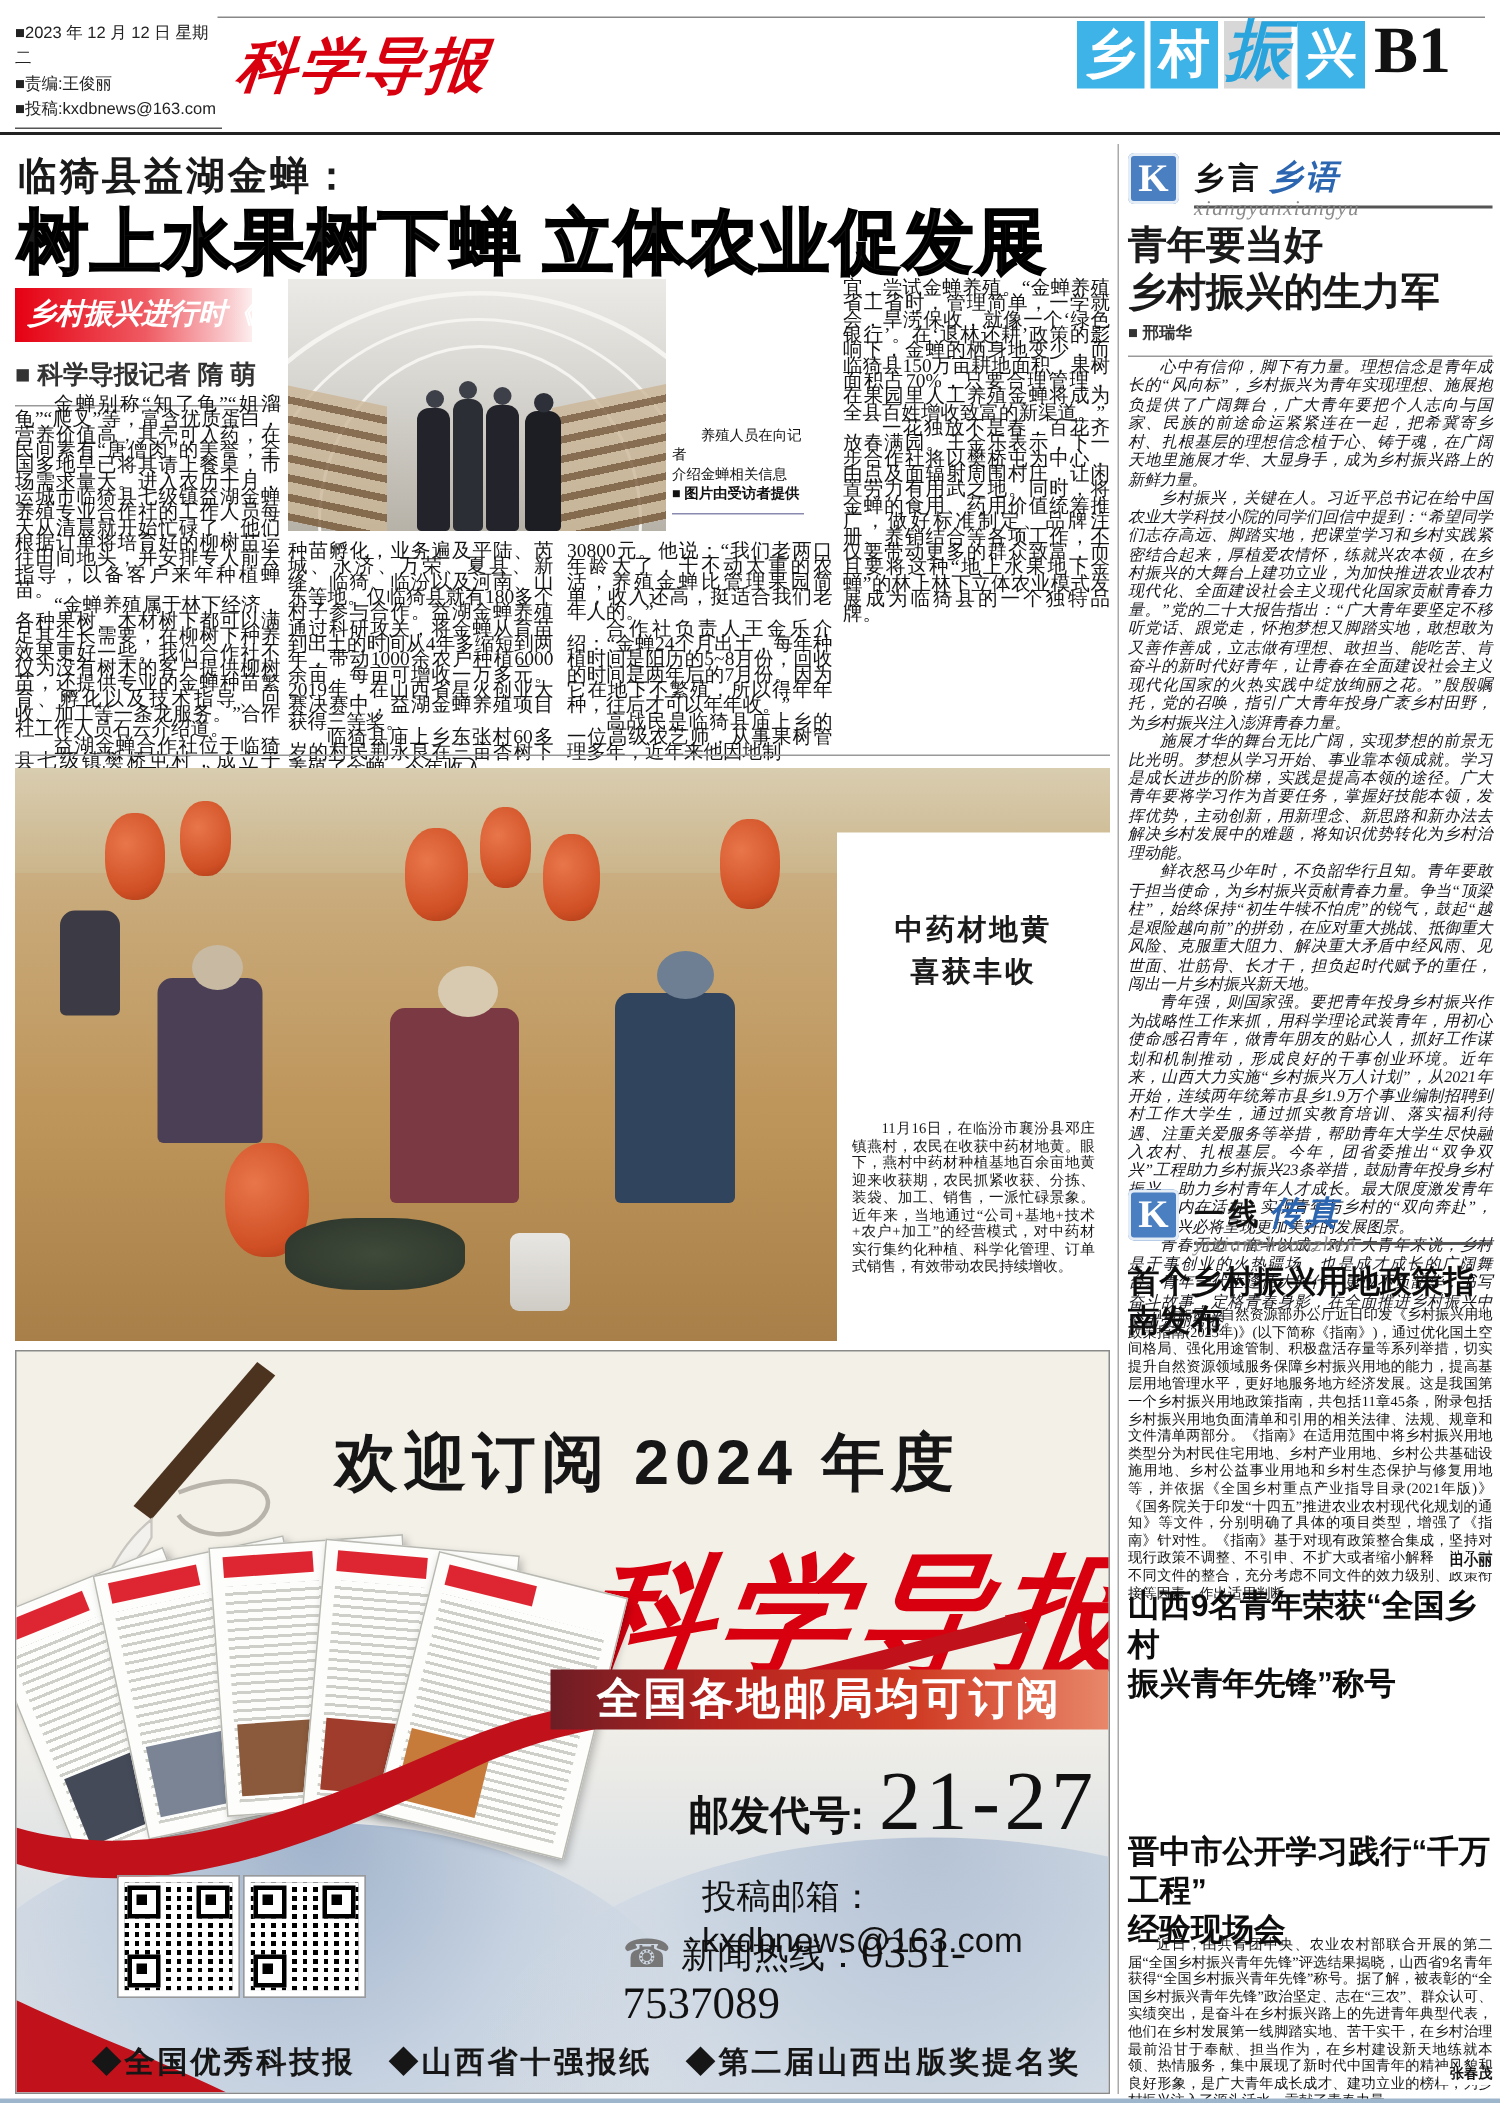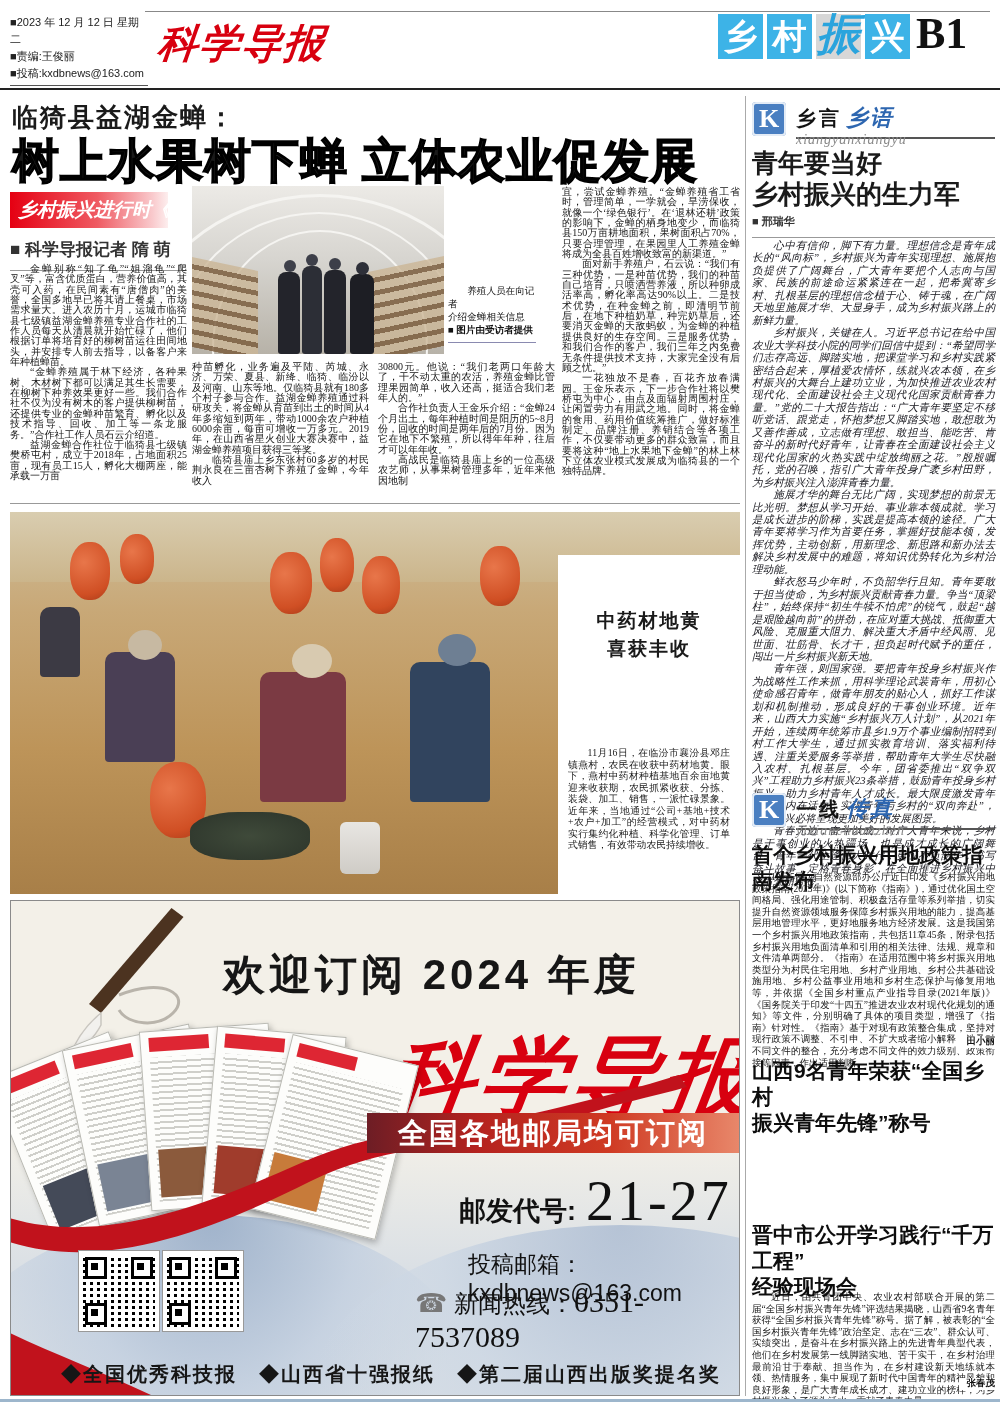--- a/index.html
+++ b/index.html
@@ -17,21 +17,21 @@
   .pageno{font-size:44px;font-weight:bold;font-family:"Liberation Serif",serif;color:#111;}
   
   .kicker{font-size:26px;font-weight:bold;letter-spacing:2px;font-family:"Liberation Sans",sans-serif;}
   .headline{font-size:47px;font-weight:900;letter-spacing:1px;font-family:"Liberation Sans",sans-serif;
             -webkit-text-stroke:1.4px #000;white-space:nowrap;}
   .redtag{background:linear-gradient(90deg,#e50012 0%,#ef5a62 55%,#f9c9cc 90%,#fdeeee 100%);
           color:#fff;font-weight:bold;font-style:italic;font-size:19px;line-height:36px;
           padding-left:8px;font-family:"Liberation Sans",sans-serif;white-space:nowrap;}
   .byline{font-size:17px;font-weight:bold;color:#333;font-family:"Liberation Sans",sans-serif;
           border-bottom:1px solid #999;padding-bottom:9px;}
-  .col{width:177px;font-size:10px;line-height:10.35px;text-align:justify;color:#141414;}
+  .col{width:177px;font-size:13px;line-height:10.35px;text-align:justify;color:#141414;}
   .col p{margin:0;text-indent:2em;}
   .col p.ni{text-indent:0;}
   .cap1{width:88px;font-size:9.6px;line-height:13px;color:#111;border-bottom:1px solid #8a8ab0;padding-bottom:6px;}
   .cap1 .l1{text-indent:2em;}
   .cap1 .credit{font-weight:bold;}
   
   .photo1{background:linear-gradient(180deg,#eceae6 0%,#d6d4cf 45%,#b7b2a8 100%);overflow:hidden;}
   .arc{position:absolute;border:2px solid #f5f4f1;border-radius:50%;}
   .rack{position:absolute;background:repeating-linear-gradient(0deg,rgba(124,94,62,.85) 0 5px,rgba(203,182,150,.8) 5px 13px);}
   .fig{position:absolute;background:#23242b;border-radius:8px 8px 3px 3px;}
@@ -152,21 +152,20 @@
     <p class="ni">种苗孵化，业务遍及平陆、芮城、永济、万荣、夏县、新绛、临猗、临汾以及河南、山东等地。仅临猗县就有180多个村子参与合作。益湖金蝉养殖通过科研攻关，将金蝉从育苗到出土的时间从4年多缩短到两年，带动1000余农户种植6000余亩，每亩可增收一万多元。2019年，在山西省星火创业大赛决赛中，益湖金蝉养殖项目获得三等奖。</p>
     <p>临猗县庙上乡东张村60多岁的村民荆永良在三亩杏树下养殖了金蝉，今年收入</p>
   </div>
   <div class="abs col" style="left:378px;top:362px;height:138px;">
     <p class="ni">30800元。他说：“我们老两口年龄大了，干不动太重的农活，养殖金蝉比管理果园简单，收入还高，挺适合我们老年人的。”</p>
     <p>合作社负责人王金乐介绍：“金蝉24个月出土，每年种植时间是阳历的5~8月份，回收的时间是两年后的7月份。因为它在地下不繁殖，所以得年年种，往后才可以年年收。”</p>
     <p>高战民是临猗县庙上乡的一位高级农艺师，从事果树管理多年，近年来他因地制</p>
   </div>
   <div class="abs col" style="left:562px;top:187px;height:312px;width:178px;">
     <p class="ni">宜，尝试金蝉养殖。“金蝉养殖省工省时，管理简单，一学就会，旱涝保收，就像一个‘绿色银行’。在‘退林还耕’政策的影响下，金蝉的栖身地变少，而临猗县150万亩耕地面积，果树面积占70%，只要合理管理，在果园里人工养殖金蝉将成为全县百姓增收致富的新渠道。”</p>
-    <p>面对新手养殖户，石云说：“我们有三种优势，一是种苗优势，我们的种苗自己培育，只喷洒营养液，所以种卵成活率高，孵化率高达90%以上。二是技术优势，在种金蝉之前，即清明节前后，在地下种植奶草，种完奶草后，还要消灭金蝉的天敌蚂蚁，为金蝉的种植提供良好的生存空间。三是服务优势，和我们合作的客户，我们三年之内免费无条件提供技术支持，大家完全没有后顾之忧。”</p>
     <p>一花独放不是春，百花齐放春满园。王金乐表示，下一步合作社将以樊桥屯为中心，由点及面辐射周围村庄，让闲置劳力有用武之地。同时，将金蝉的食用、药用价值统筹推广，做好标准制定、品牌注册、养销结合等各项工作，不仅要带动更多的群众致富，而且要将这种“地上水果地下金蝉”的林上林下立体农业模式发展成为临猗县的一个独特品牌。</p>
   </div>
 
   <div class="hline" style="left:10px;top:503px;width:730px;background:#999;"></div>
 
   <div class="abs photo2" style="left:10px;top:512px;width:730px;height:382px;">
     <div class="abs" style="left:0;top:0;width:730px;height:70px;background:linear-gradient(180deg,#d9cdb0,#cbb58b);"></div>
     <div class="bag" style="left:60px;top:30px;width:40px;height:58px;"></div>
     <div class="bag" style="left:110px;top:22px;width:34px;height:50px;"></div>
     <div class="bag" style="left:260px;top:40px;width:42px;height:62px;"></div>

